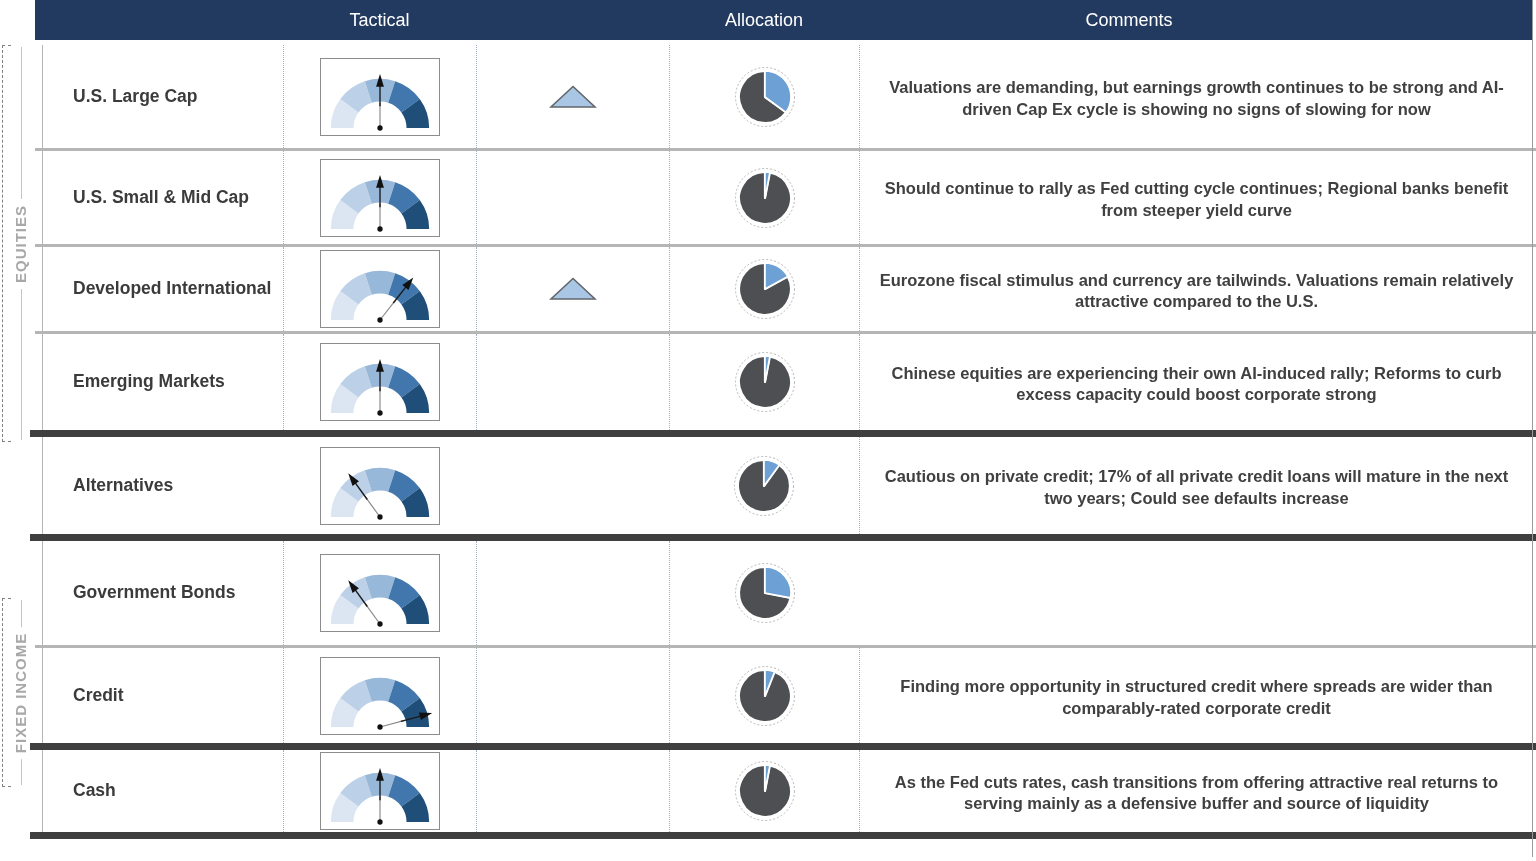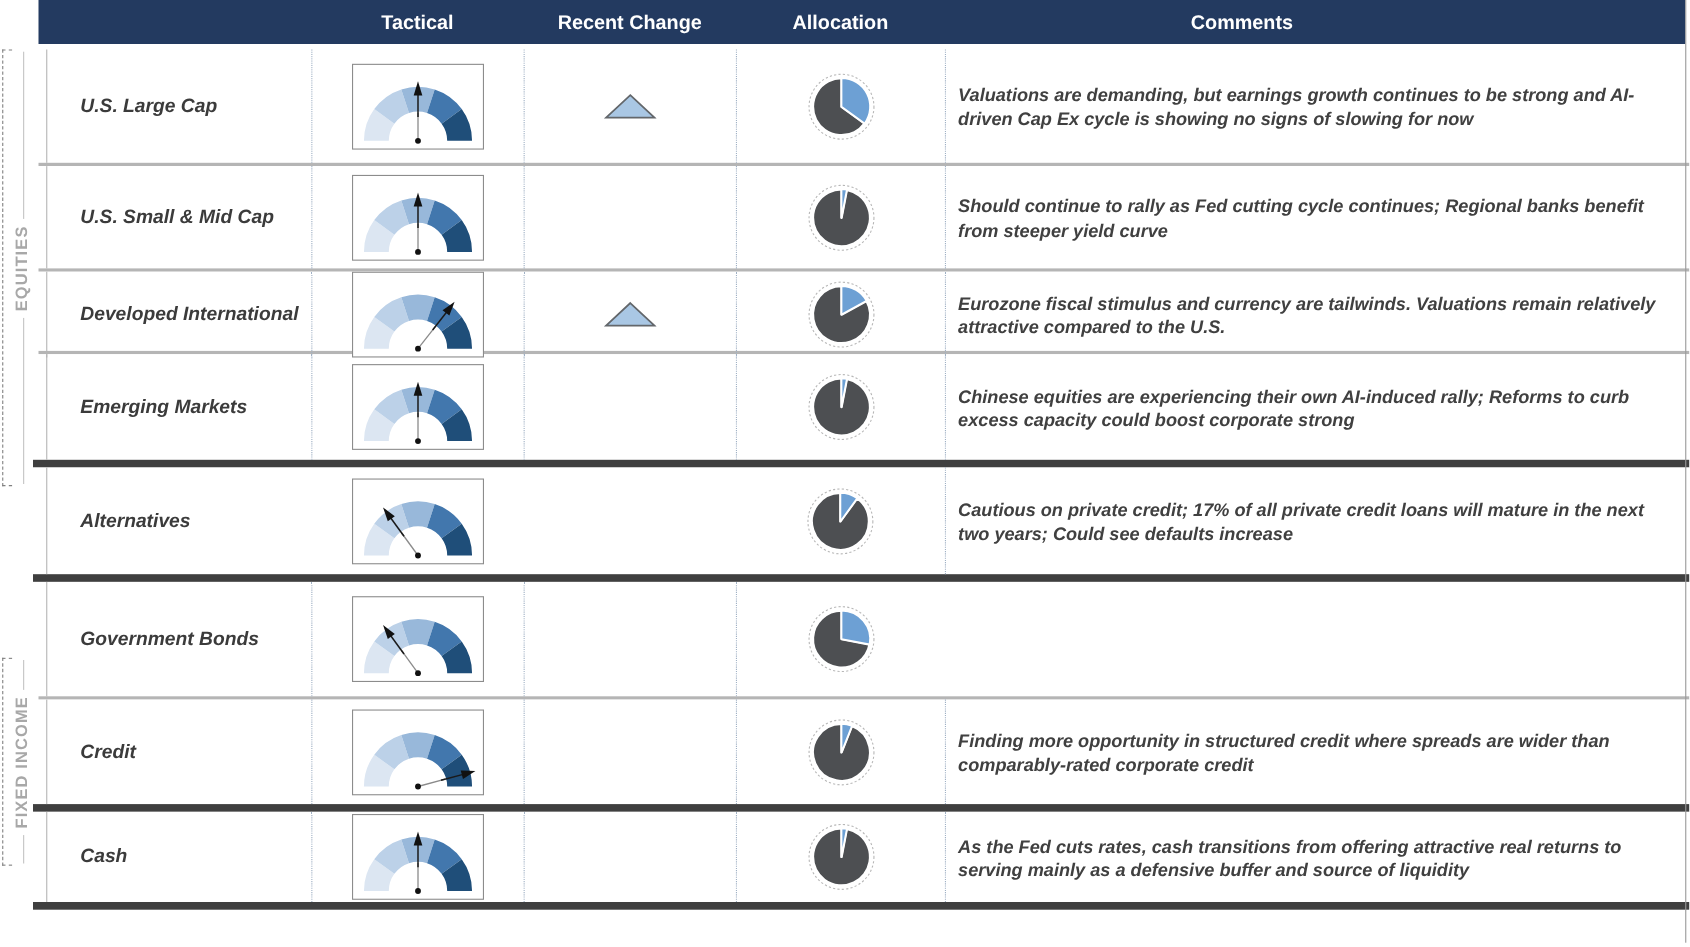--- a/index.html
+++ b/index.html
@@ -6,39 +6,38 @@
   .page{
     position:relative;width:1536px;height:861px;background:#fff;overflow:hidden;
     font-family:"Liberation Sans",sans-serif;
   }
   
   .header-bar{
     position:absolute;left:35px;top:0;width:1497px;height:40px;
     background:#233a60;display:flex;align-items:center;
   }
   .hcol{position:absolute;top:0;height:40px;display:flex;align-items:center;justify-content:center;
-    color:#fff;font-weight:700;font-size:18px;}
+    color:#fff;font-weight:400;font-size:18px;}
   .hcol.tactical{left:248px;width:193px;}
   .hcol.recent{left:441px;width:193px;}
   .hcol.alloc{left:634px;width:190px;}
   .hcol.comments{left:824px;width:540px;}
   
   .tbody{position:absolute;left:0;top:45px;right:0;}
   .row{
     display:grid;grid-template-columns:42px 241px 193px 193px 190px auto;
     background:#fff;
-    font-style:italic;
   }
   .cell{position:relative;display:flex;align-items:center;}
   .cell.bordered{border-left:1px dotted #9fb0c4;}
   .cell.label-cell{border-left:1px solid #b5b5b5;padding-left:30px;
     font-weight:700;font-size:17.5px;color:#3b3b3b;line-height:1.25;}
   .cell.tactical-cell,.cell.recent-cell,.cell.alloc-cell{justify-content:center;}
   .cell.comments-cell{padding:4px 14px 0 11px;font-weight:700;font-size:16.5px;
-    color:#404040;line-height:1.28;}
+    color:#404040;line-height:1.28;text-align:center;}
   .row.merged .tactical-cell,.row.merged .recent-cell,.row.merged .alloc-cell{border-left:none;}
   
   .sep-thin{height:3px;background:#b5b5b5;margin-left:35px;}
   .sep-thick{height:7px;background:#3f3f3f;margin-left:30px;}
   
   .gauge-box{width:118px;height:76px;border:1px solid #8c8c8c;background:#fff;
     display:flex;align-items:flex-end;justify-content:center;}
   
   .rail{position:absolute;left:0;width:40px;}
   .rail .bracket{position:absolute;left:2px;top:0;bottom:0;width:8px;
@@ -51,21 +50,20 @@
   }
   .right-edge{position:absolute;top:0;bottom:4px;right:3px;width:1px;background:#9a9a9a;}
 </style>
 </head>
 <body>
 
 <div class="page">
 
   <div class="header-bar">
     <div class="hcol tactical">Tactical</div>
-    <div class="hcol recent">Recent Change</div>
     <div class="hcol comments">Comments</div>
     <div class="hcol alloc">Allocation</div>
   </div>
 
   <div class="tbody" id="tbody">
       <div class="row" style="height: 103px;">
     <div class="cell rail-cell"></div>
     <div class="cell label-cell">U.S. Large Cap</div>
     <div class="cell bordered tactical-cell">
           <div class="gauge-box">
@@ -123,21 +121,21 @@
     <div class="cell bordered alloc-cell">
           <svg width="62" height="62" viewBox="0 0 62 62">
             <circle cx="31" cy="31" r="29.5" fill="none" stroke="#b7b7b7" stroke-width="1" stroke-dasharray="2,2"></circle>
             <path d="M31,31 L35.87,5.46 A26,26 0 1 1 31,5 Z" fill="#4d4f52" stroke="#fff" stroke-width="2.2" stroke-linejoin="round"></path>
             <path d="M31,31 L31,5 A26,26 0 0 1 35.87,5.46 Z" fill="#6da0d4" stroke="#fff" stroke-width="1.6" stroke-linejoin="round"></path>
           </svg>
         </div>
     <div class="cell bordered comments-cell">Should continue to rally as Fed cutting cycle continues; Regional banks benefit from steeper yield curve</div>
   </div>
       <div class="sep-thin"></div>
-      <div class="row" style="height: 72px;">
+      <div class="row" style="height: 84px;">
     <div class="cell rail-cell"></div>
     <div class="cell label-cell">Developed International</div>
     <div class="cell bordered tactical-cell">
           <div class="gauge-box">
             <svg width="116" height="72" viewBox="0 0 118 73">
               <path d="M9.00,66.00 A50,50 0 0 1 18.55,36.61 L37.16,50.13 A27,27 0 0 0 32.00,66.00 Z" fill="#dce6f2"></path>
               <path d="M18.55,36.61 A50,50 0 0 1 43.55,18.45 L50.66,40.32 A27,27 0 0 0 37.16,50.13 Z" fill="#bcd1e8"></path>
               <path d="M43.55,18.45 A50,50 0 0 1 74.45,18.45 L67.34,40.32 A27,27 0 0 0 50.66,40.32 Z" fill="#98b8da"></path>
               <path d="M74.45,18.45 A50,50 0 0 1 99.45,36.61 L80.84,50.13 A27,27 0 0 0 67.34,40.32 Z" fill="#4277ad"></path>
               <path d="M99.45,36.61 A50,50 0 0 1 109.00,66.00 L86.00,66.00 A27,27 0 0 0 80.84,50.13 Z" fill="#1f4e79"></path>

